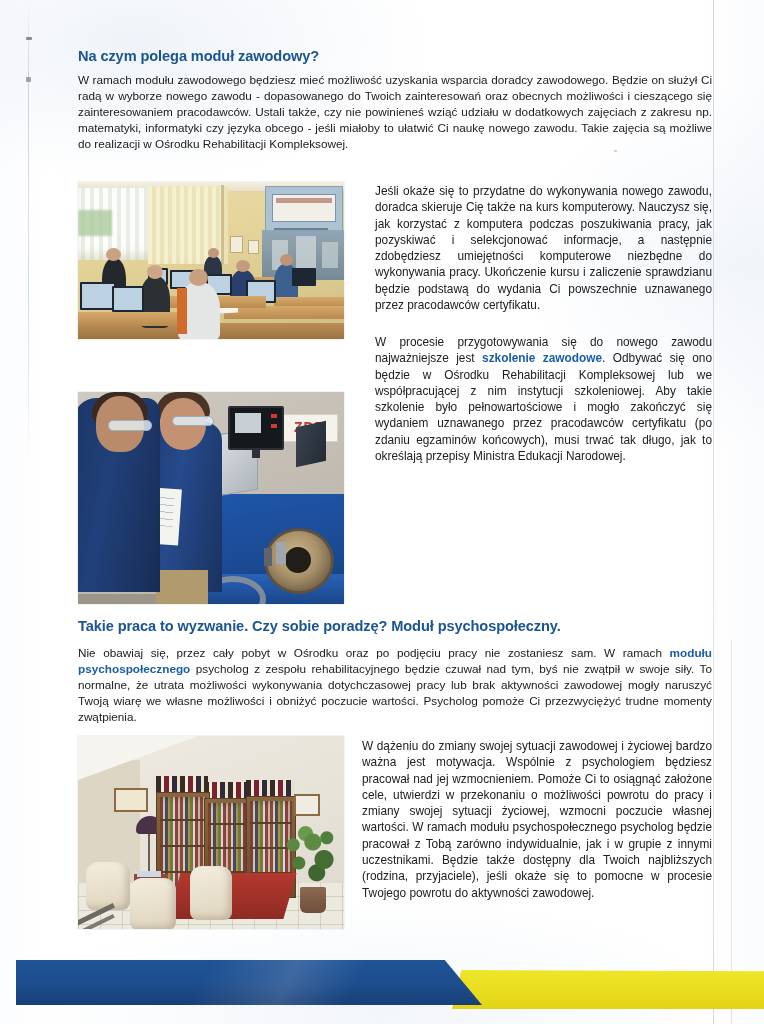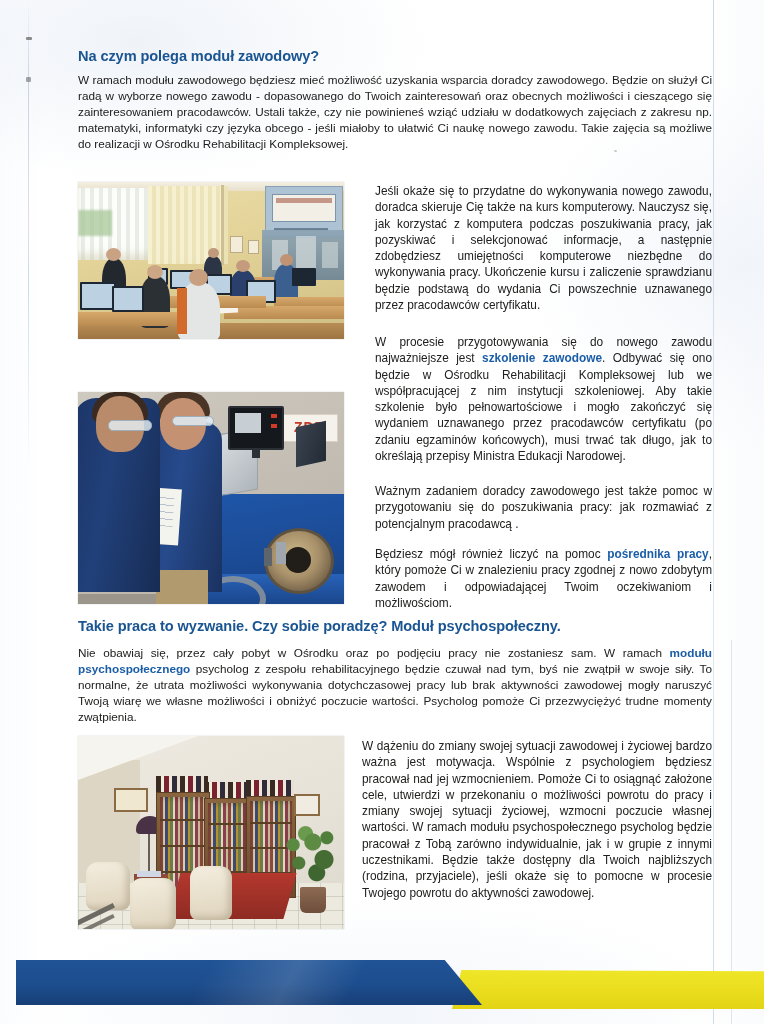--- a/index.html
+++ b/index.html
@@ -285,25 +285,21 @@
         <div class="person p3"></div>
       </div>
     </div>
 
     <p class="body col" style="left:375px;top:183px;width:337px;">Jeśli okaże się to przydatne do wykonywania nowego zawodu, doradca skieruje Cię także na kurs komputerowy. Nauczysz się, jak korzystać z komputera podczas poszukiwania pracy, jak pozyskiwać i selekcjonować informacje, a następnie zdobędziesz umiejętności komputerowe niezbędne do wykonywania pracy. Ukończenie kursu i zaliczenie sprawdzianu będzie podstawą do wydania Ci powszechnie uznawanego przez pracodawców certyfikatu.</p>
 
     <p class="body col" style="left:375px;top:334px;width:337px;">
       <span>W procesie przygotowywania się do nowego zawodu najważniejsze jest </span><b class="hl">szkolenie zawodowe</b><span>. Odbywać się ono będzie w Ośrodku Rehabilitacji Kompleksowej lub we współpracującej z nim instytucji szkoleniowej. Aby takie szkolenie było pełnowartościowe i mogło zakończyć się wydaniem uznawanego przez pracodawców certyfikatu (po zdaniu egzaminów końcowych), musi trwać tak długo, jak to określają przepisy Ministra Edukacji Narodowej.</span>
     </p>
 
-    <p class="body col" style="left:375px;top:483px;width:337px;">Ważnym zadaniem doradcy zawodowego jest także pomoc w przygotowaniu się do poszukiwania pracy: jak rozmawiać z potencjalnym pracodawcą .</p>
-
-    <p class="body col" style="left:375px;top:546px;width:337px;">
-      <span>Będziesz mógł również liczyć na pomoc </span><b class="hl">pośrednika pracy</b><span>, który pomoże Ci w znalezieniu pracy zgodnej z nowo zdobytym zawodem i odpowiadającej Twoim oczekiwaniom i możliwościom.</span>
-    </p>
+
 
     <div class="photo" id="photo-workshop" style="left:78px;top:392px;width:266px;height:212px;">
       <div class="inner">
         <div class="wall"></div>
         <div class="ylabel"></div>
         <div class="zdz">ZDZ</div>
         <div class="floor"></div>
         <div class="lathe">
             <div class="bed"></div>
           </div>

